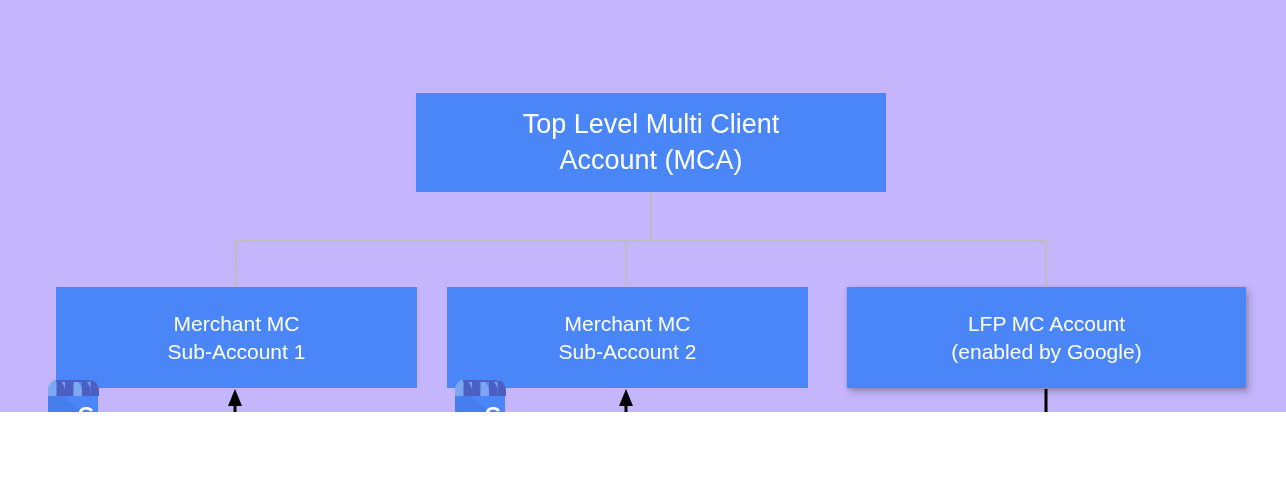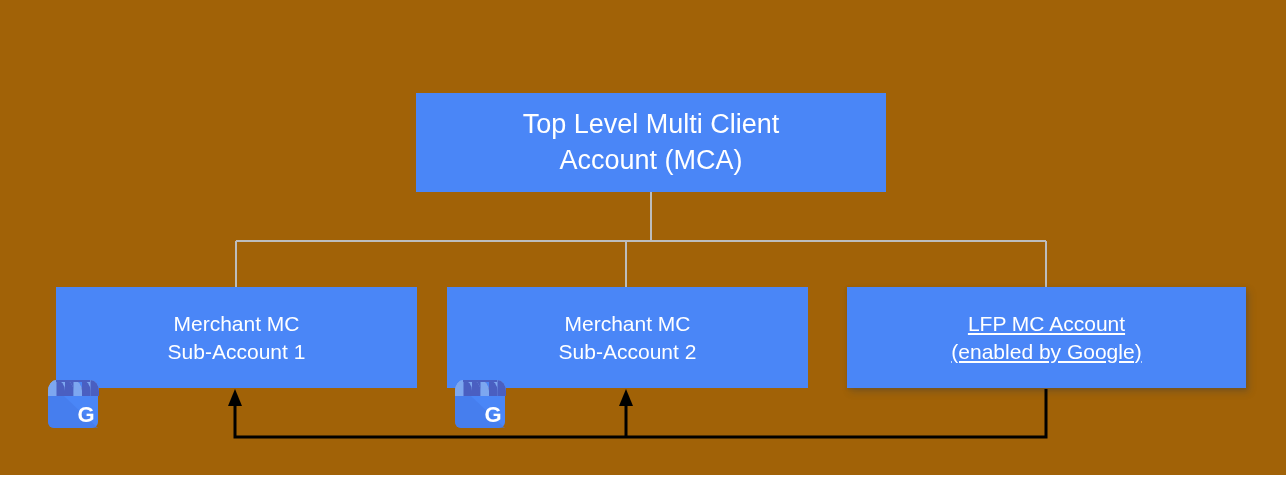--- a/index.html
+++ b/index.html
@@ -8,22 +8,22 @@
     padding: 0;
     background: #ffffff;
   }
   body {
     font-family: "Liberation Sans", sans-serif;
     -webkit-font-smoothing: antialiased;
   }
   #diagram {
     position: relative;
     width: 1286px;
-    height: 475px;
-    background: #a16207;
+    height: 412px;
+    background: #c4b5fd;
     overflow: hidden;
   }
 
   
   .lines {
     position: absolute;
     left: 0;
     top: 0;
     width: 1286px;
     height: 501px;
@@ -72,21 +72,20 @@
     height: 101px;
     font-size: 21px;
   }
   #node-lfp {
     left: 847px;
     top: 287px;
     width: 399px;
     height: 101px;
     font-size: 21px;
     box-shadow: 3px 4px 7px rgba(60,64,67,0.32), 0 1px 3px rgba(60,64,67,0.20);
-    text-decoration: underline;
   }
 
   
   .gbp-icon {
     position: absolute;
     width: 66px;
     height: 66px;
     z-index: 5;
   }
   #gbp-icon-1 { left: 40px;  top: 370px; }

